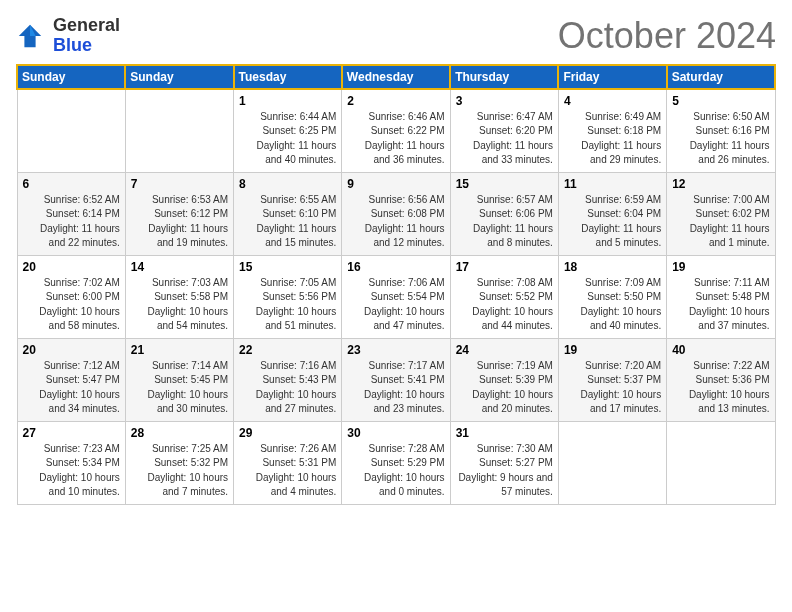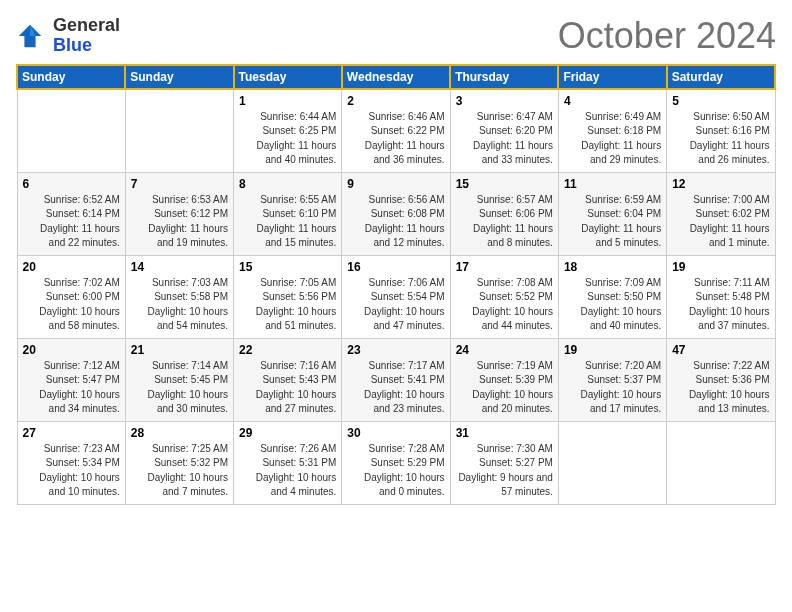--- a/index.html
+++ b/index.html
@@ -228,21 +228,21 @@
         </td>
         <td>
           <span class="day-number">24</span>
           <div class="day-info">Sunrise: 7:19 AM<br>Sunset: 5:39 PM<br>Daylight: 10 hours and 20 minutes.</div>
         </td>
         <td>
           <span class="day-number">19</span>
           <div class="day-info">Sunrise: 7:20 AM<br>Sunset: 5:37 PM<br>Daylight: 10 hours and 17 minutes.</div>
         </td>
         <td>
-          <span class="day-number">47</span>
+          <span class="day-number">40</span>
           <div class="day-info">Sunrise: 7:22 AM<br>Sunset: 5:36 PM<br>Daylight: 10 hours and 13 minutes.</div>
         </td>
       </tr>
       <tr class="row-odd">
         <td>
           <span class="day-number">27</span>
           <div class="day-info">Sunrise: 7:23 AM<br>Sunset: 5:34 PM<br>Daylight: 10 hours and 10 minutes.</div>
         </td>
         <td>
           <span class="day-number">28</span>

